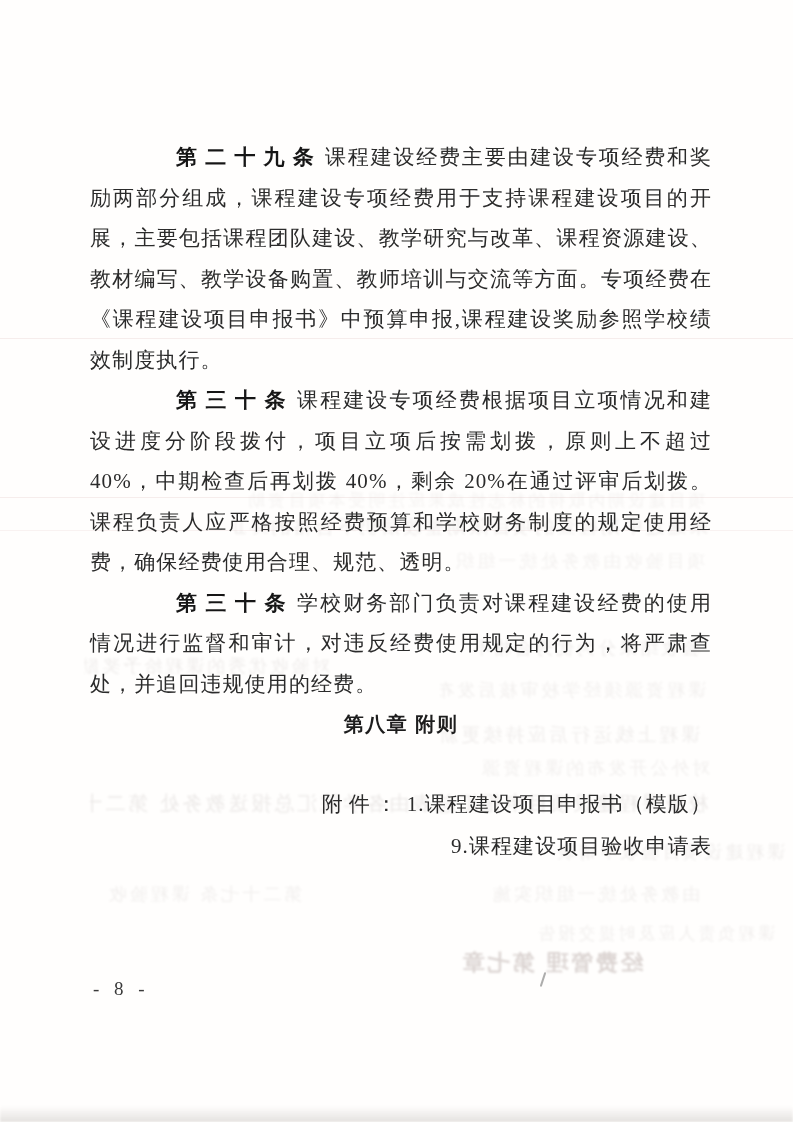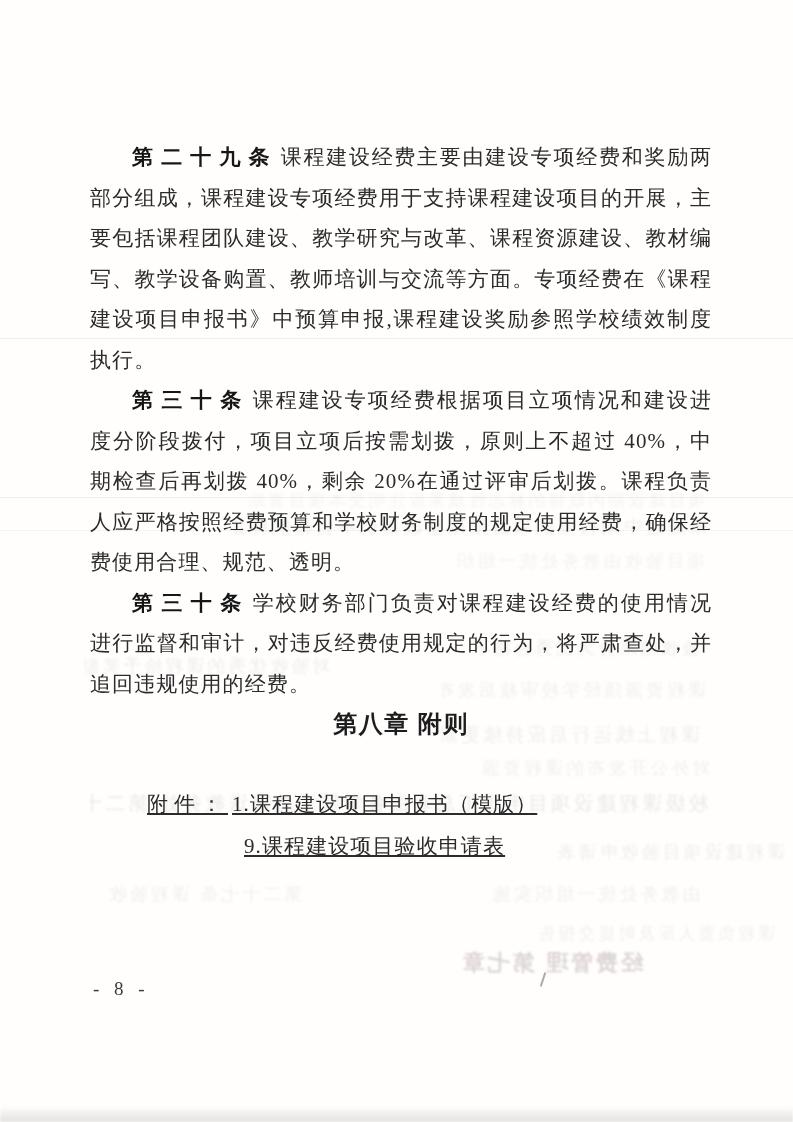--- a/index.html
+++ b/index.html
@@ -22,31 +22,32 @@
     letter-spacing: 1.1px;
     color: #2b2b2b;
     text-align: justify;
   }
   .para { text-indent: 2em; }
   .article-label {
     font-weight: bold;
     color: #161616;
     letter-spacing: 7.5px;
     margin-right: 3px;
+    margin-left: 44px;
   }
   .chapter-heading {
     text-align: center;
     text-indent: 0;
     font-family: "Liberation Sans", "DejaVu Sans", sans-serif;
     font-weight: bold;
-    font-size: 24px;
+    font-size: 20px;
     letter-spacing: 1.5px;
     color: #1d1d1d;
   }
-  .attachments { margin-top: 38px; padding-left: 57px; line-height: 42px; text-align: left; text-decoration: underline; }
+  .attachments { margin-top: 38px; padding-left: 57px; line-height: 42px; text-align: right; }
   .att-row { white-space: nowrap; }
   .att-row.att-indent { padding-left: 97px; }
   .att-label { letter-spacing: 6px; margin-right: 4px; }
   .page-number {
     position: absolute;
     left: 93px;
     top: 978px;
     font-size: 19px;
     letter-spacing: 5px;
     color: #3a3a3a;

